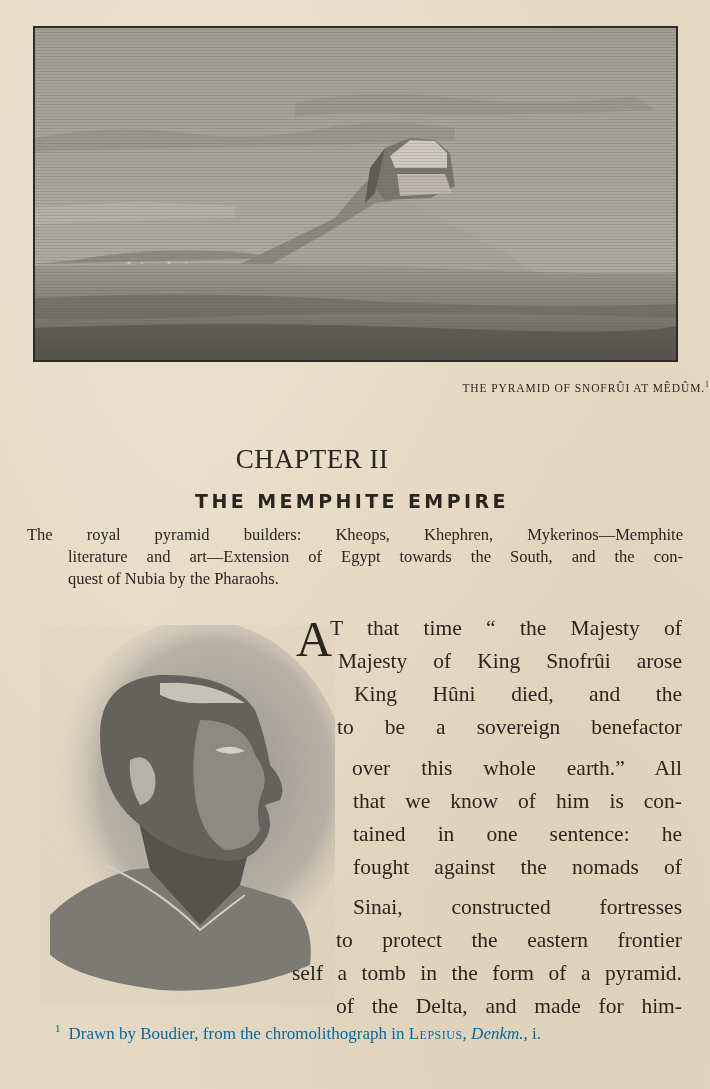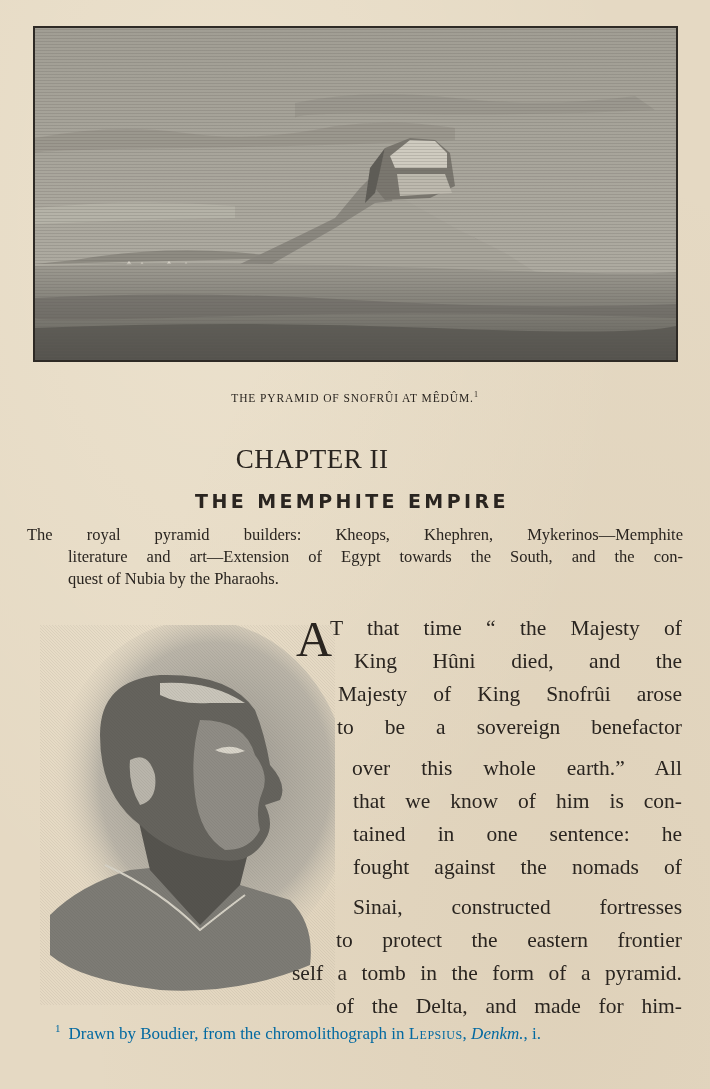--- a/index.html
+++ b/index.html
@@ -28,22 +28,22 @@
     left: 33px; top: 26px;
     width: 645px; height: 336px;
     border: 2px solid #2e2a25;
     box-sizing: border-box;
     overflow: hidden;
     background: linear-gradient(#9d9a90 0%, #a9a69c 40%, #a3a197 62%, #8f8c83 75%, #77756d 100%);
   }
   .plate svg { display: block; }
   .caption {
     position: absolute;
-    top: 390px; left: 0; width: 710px;
-    text-align: center;
+    top: 380px; left: 0; width: 710px;
+    text-align: right;
     font-family: "Liberation Serif", serif;
     font-size: 11.5px;
     letter-spacing: 0.9px;
     color: #2a2520;
   }
   .caption sup { font-size: 8px; }
   .chapter-num {
     position: absolute;
     top: 444px; left: 0; width: 624px;
     text-align: center;
@@ -207,22 +207,22 @@
 
     <path d="M65 240 Q120 265 160 305 Q185 285 205 270" stroke="#d6d2c6" stroke-width="2" fill="none"></path>
     <rect width="295" height="380" fill="url(#hatch2)" opacity="0.6"></rect>
   </svg>
 </div>
 
 <div class="dropcap">A</div>
 
 <div class="body-text">
   <span class="bl" style="padding-left:40px;">T that time “ the Majesty of</span>
+  <span class="bl" style="padding-left:48px;">Majesty of King Snofrûi arose</span>
   <span class="bl" style="padding-left:64px;">King Hûni died, and the</span>
-  <span class="bl" style="padding-left:48px;">Majesty of King Snofrûi arose</span>
   <span class="bl" style="padding-left:47px;">to be a sovereign benefactor</span>
   <span class="bl" style="padding-left:62px;margin-top:8px;">over this whole earth.” All</span>
   <span class="bl" style="padding-left:63px;">that we know of him is con-</span>
   <span class="bl" style="padding-left:63px;">tained in one sentence: he</span>
   <span class="bl" style="padding-left:63px;">fought against the nomads of</span>
   <span class="bl" style="padding-left:63px;margin-top:7px;">Sinai, constructed fortresses</span>
   <span class="bl" style="padding-left:46px;">to protect the eastern frontier</span>
   <span class="bl" style="padding-left:2px;">self a tomb in the form of a pyramid.</span>
   <span class="bl" style="padding-left:46px;">of the Delta, and made for him-</span>
 </div>

